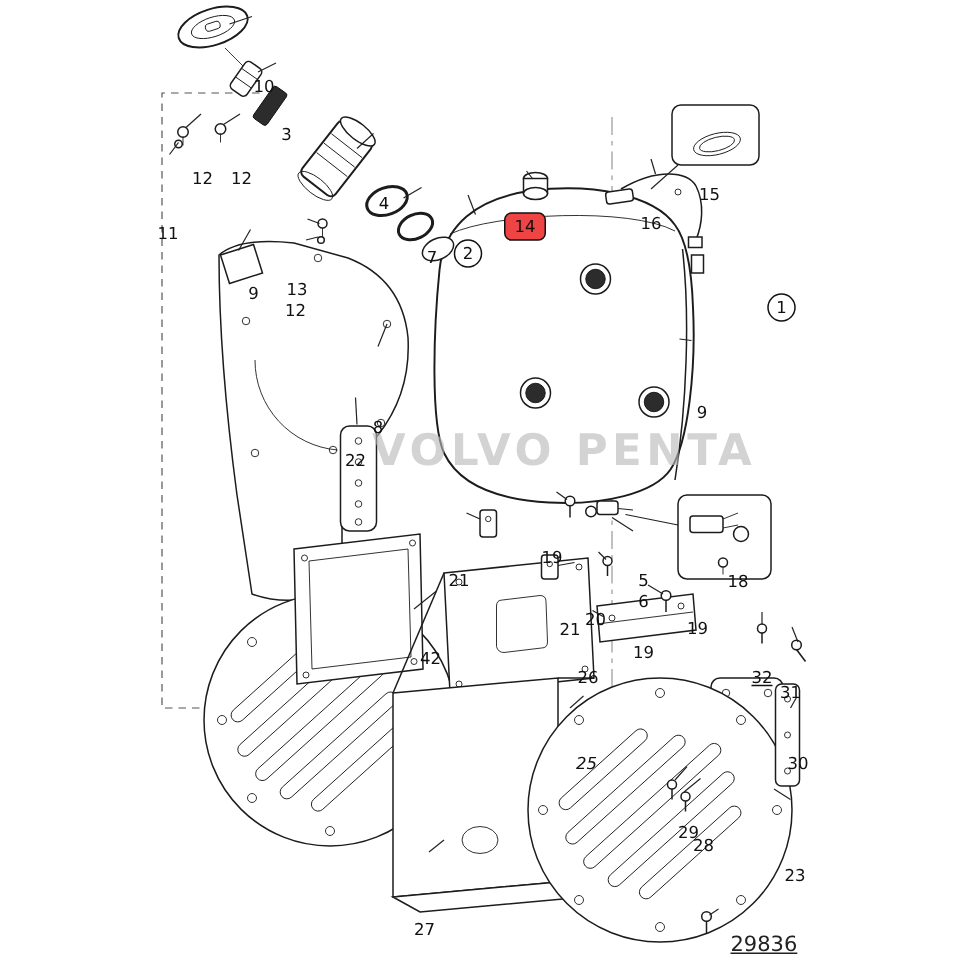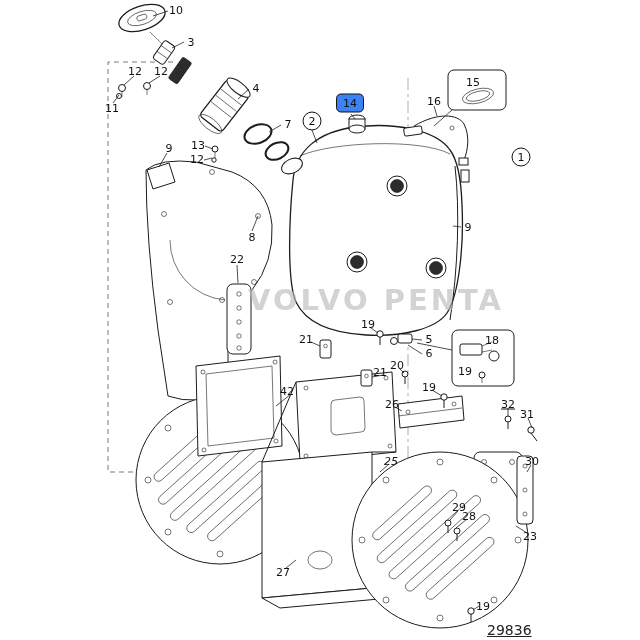--- a/index.html
+++ b/index.html
@@ -11,24 +11,24 @@
   .f{fill:#ffffff;stroke:#1c1c1c;stroke-width:1;}
   .f2{fill:#ffffff;stroke:#1c1c1c;stroke-width:1.3;}
   .thin{fill:none;stroke:#1c1c1c;stroke-width:.6;}
   .dark{fill:#2c2c2c;stroke:#111;stroke-width:.6;}
   .leader{stroke:#222;stroke-width:.8;fill:none;}
   .dash{fill:none;stroke:#555;stroke-width:.8;stroke-dasharray:5 4;}
   .cl{fill:none;stroke:#8a8a8a;stroke-width:.7;stroke-dasharray:12 4 3 4;}
   .ring{fill:none;stroke:#1c1c1c;stroke-width:2;}
   
   .callout{position:absolute;transform:translate(-50%,-50%);font-size:11px;color:#111;
-           line-height:1;white-space:nowrap;}
+           line-height:1;white-space:nowrap;margin-top:48px;}
   .callout.circle{border:1px solid #111;border-radius:50%;width:17px;height:17px;
            display:flex;align-items:center;justify-content:center;background:#fff;}
-  .callout.box{border:1.2px solid #111;border-radius:5px;padding:3px 6px;background:#3b82f6;}
+  .callout.box{border:1.2px solid #111;border-radius:5px;padding:3px 6px;background:#ef4444;}
   .watermark{position:absolute;left:248px;top:284px;font-size:29px;font-weight:bold;
            letter-spacing:3px;color:#b9b9b9;opacity:.62;line-height:33px;pointer-events:none;}
   .part-number{position:absolute;left:487px;top:622px;font-size:14px;color:#222;text-decoration:underline;}
 </style>
 </head>
 <body>
 
 <div class="stage">
 
 <svg width="640" height="640" viewBox="0 0 640 640">

